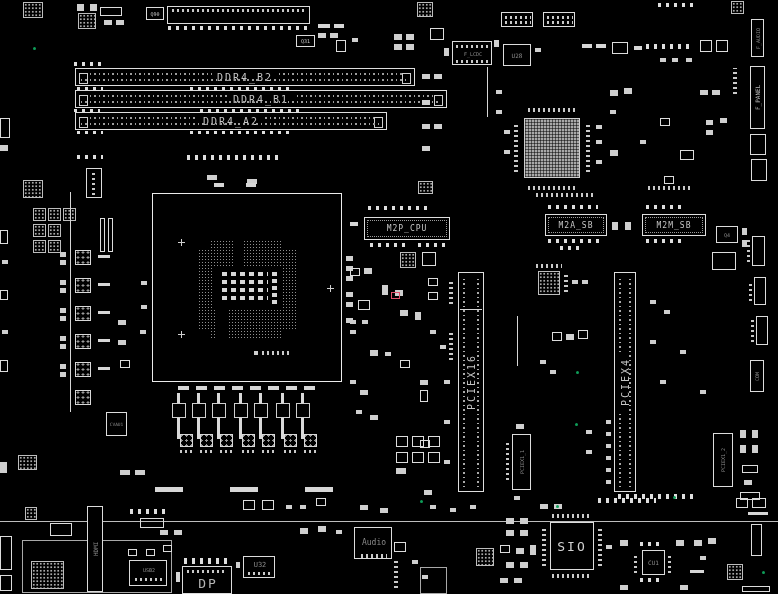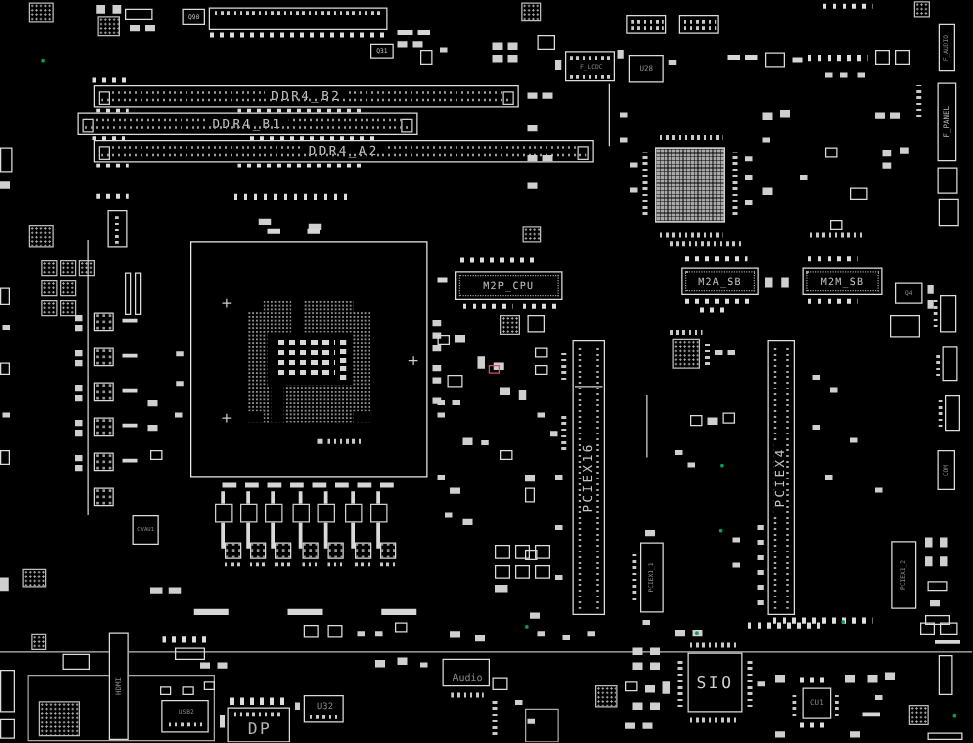--- a/index.html
+++ b/index.html
@@ -123,30 +123,30 @@
   <i class="c pinrow" style="left:74px;top:62px;width:28px;height:4px"></i>
   <div class="c dimm" style="left:75px;top:68px;width:340px;height:18px">
     <i class="latch" style="left:3px"></i>
     <i class="latch" style="right:3px"></i>
     <div class="lbl">
         <span>DDR4_B2</span>
       </div>
   </div>
   <i class="c pinrow" style="left:77px;top:87px;width:26px;height:3px"></i>
   <i class="c pinrow" style="left:190px;top:87px;width:100px;height:3px"></i>
-  <div class="c dimm" style="left:62px;top:90px;width:272px;height:18px">
+  <div class="c dimm" style="left:75px;top:90px;width:372px;height:18px">
     <i class="latch" style="left:3px"></i>
     <i class="latch" style="right:3px"></i>
     <div class="lbl">
         <span>DDR4_B1</span>
       </div>
   </div>
   <i class="c pinrow" style="left:74px;top:109px;width:26px;height:3px"></i>
   <i class="c pinrow" style="left:200px;top:109px;width:100px;height:3px"></i>
-  <div class="c dimm" style="left:75px;top:112px;width:400px;height:18px">
+  <div class="c dimm" style="left:75px;top:112px;width:312px;height:18px">
     <i class="latch" style="left:3px"></i>
     <i class="latch" style="right:3px"></i>
     <div class="lbl">
         <span>DDR4_A2</span>
       </div>
   </div>
   <i class="c pinrow" style="left:77px;top:131px;width:26px;height:3px"></i>
   <i class="c pinrow" style="left:190px;top:131px;width:100px;height:3px"></i>
   <i class="c pinrow" style="left:77px;top:155px;width:26px;height:4px"></i>
   <i class="c pinrow" style="left:187px;top:155px;width:92px;height:5px"></i>
@@ -477,21 +477,21 @@
   </div>
   <i class="c f" style="left:176px;top:572px;width:4px;height:10px"></i>
   <div class="c o" style="left:243px;top:556px;width:32px;height:22px">
     <div class="c lbl dim" style="left:0;top:2px;width:32px;height:12px;font-size:7px">U32</div>
     <i class="c dotrow" style="left:4px;top:15px;width:24px;height:3px"></i>
   </div>
   <i class="c smd" style="left:236px;top:562px;width:4px;height:6px"></i>
   <i class="c smd" style="left:300px;top:528px;width:8px;height:6px"></i>
   <i class="c smd" style="left:318px;top:526px;width:8px;height:6px"></i>
   <i class="c smd" style="left:336px;top:530px;width:6px;height:4px"></i>
-  <div class="c o" style="left:354px;top:527px;width:38px;height:22px">
+  <div class="c o" style="left:354px;top:527px;width:38px;height:32px">
     <div class="c lbl dim" style="left:0;top:8px;width:38px;height:12px;font-size:8px">Audio</div>
     <i class="c dotrow" style="left:6px;top:26px;width:26px;height:4px"></i>
   </div>
   <i class="c dotcol" style="left:394px;top:560px;width:4px;height:28px"></i>
   <i class="c o" style="left:394px;top:542px;width:12px;height:10px"></i>
   <i class="c smd" style="left:412px;top:560px;width:6px;height:4px"></i>
   <i class="c smd" style="left:422px;top:575px;width:6px;height:4px"></i>
   <i class="c o" style="left:0px;top:536px;width:12px;height:34px"></i>
   <i class="c o" style="left:0px;top:575px;width:12px;height:16px"></i>
   <i class="c o2" style="left:420px;top:567px;width:27px;height:27px"></i>

